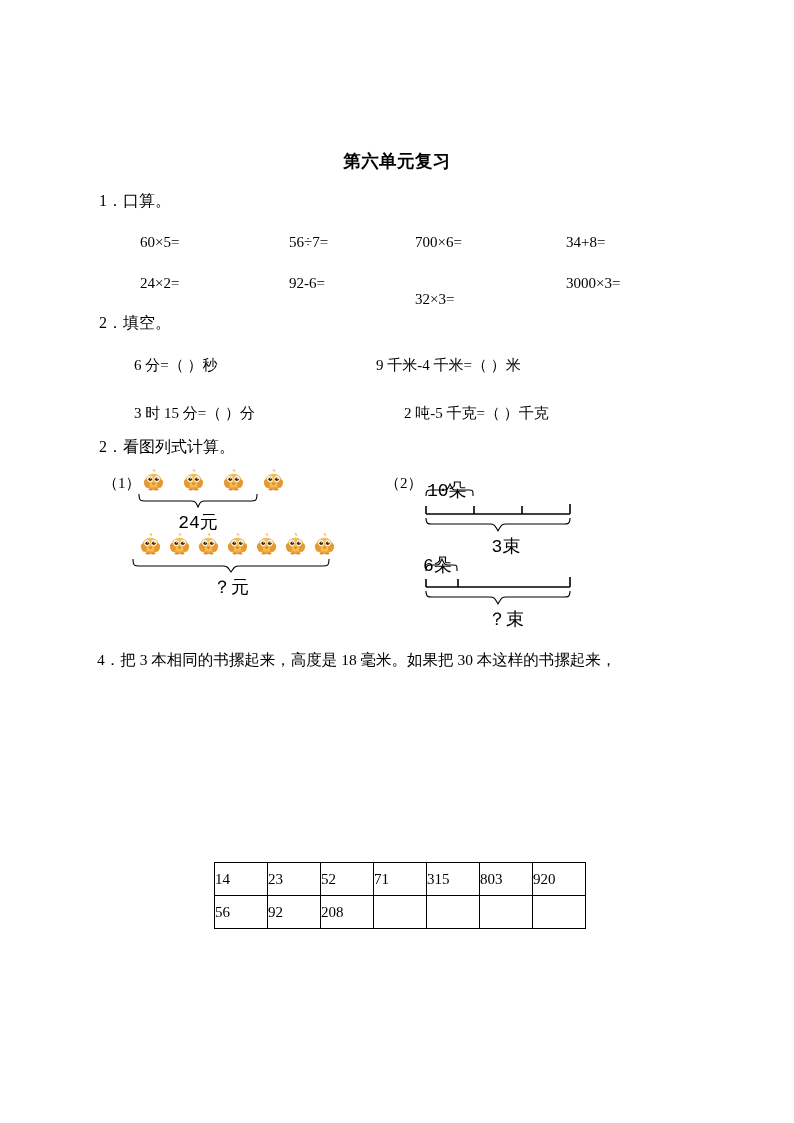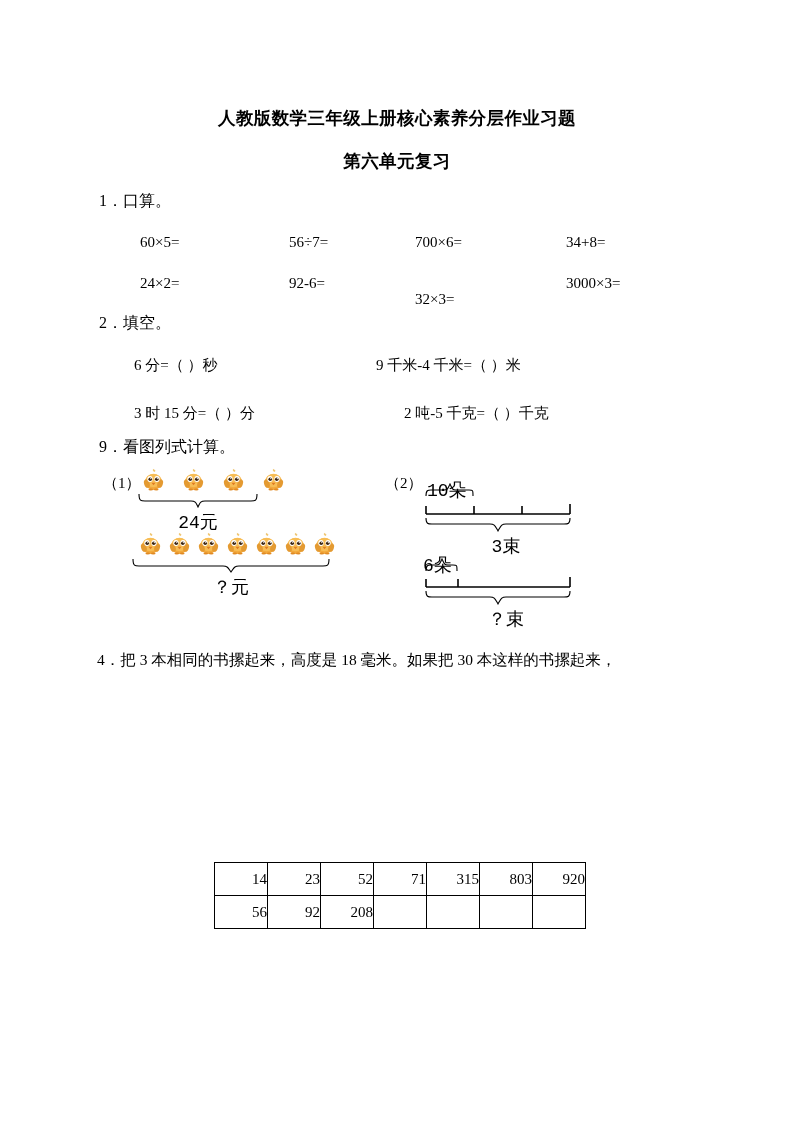--- a/index.html
+++ b/index.html
@@ -99,32 +99,31 @@
 
   
   .num-table {
     position: absolute;
     border-collapse: collapse;
   }
   .num-table td {
     border: 1px solid #000000;
     width: 52px;
     height: 32px;
-    text-align: right;
+    text-align: left;
     vertical-align: middle;
     font-size: 15px;
     padding: 0;
   }
 </style>
 </head>
 <body>
 
 <div class="page">
 
-  <div class="doc-title">人教版数学三年级上册核心素养分层作业习题</div>
   <div class="doc-subtitle">第六单元复习</div>
 
   <div class="q-head" style="left:99px; top:191px;font-family:Liberation Serif, serif;">1．口算。</div>
 
   <div class="expr" style="left:140px; top:234px;">60×5=</div>
   <div class="expr" style="left:289px; top:234px;">56÷7=</div>
   <div class="expr" style="left:415px; top:234px;">700×6=</div>
   <div class="expr" style="left:566px; top:234px;">34+8=</div>
 
   <div class="expr" style="left:140px; top:275px;">24×2=</div>
@@ -133,21 +132,21 @@
   <div class="expr" style="left:566px; top:275px;">3000×3=</div>
 
   <div class="q-head" style="left:99px; top:313px;">2．填空。</div>
 
   <div class="expr" style="left:134px; top:356px;">6 分=（      ）秒</div>
   <div class="expr" style="left:376px; top:356px;">9 千米-4 千米=（        ）米</div>
 
   <div class="expr" style="left:134px; top:404px;">3 时 15 分=（       ）分</div>
   <div class="expr" style="left:404px; top:404px;">2 吨-5 千克=（       ）千克</div>
 
-  <div class="q-head" style="left:99px; top:437px;">9．看图列式计算。</div>
+  <div class="q-head" style="left:99px; top:437px;">2．看图列式计算。</div>
 
   <div class="sub-label" style="left:103px; top:474px;">（1）</div>
 
   <div class="chick-row" style="left:141px; top:468px; gap:15px;">
     <span class="chick">
       <svg viewBox="0 0 32 32" xmlns="http://www.w3.org/2000/svg">
         <path d="M16 4 C15 1 17 1 16.5 3.5 C18 2 18.5 3.5 17 5" fill="#fbd879" stroke="#e0a53a" stroke-width="0.6"></path>
         <ellipse cx="16" cy="18" rx="11" ry="10" fill="#f2a83b"></ellipse>
         <ellipse cx="16" cy="16" rx="10" ry="8.5" fill="#f7bd55"></ellipse>
         <ellipse cx="7.5" cy="20" rx="3.5" ry="5.5" fill="#e49a31" transform="rotate(-18 7.5 20)"></ellipse>

